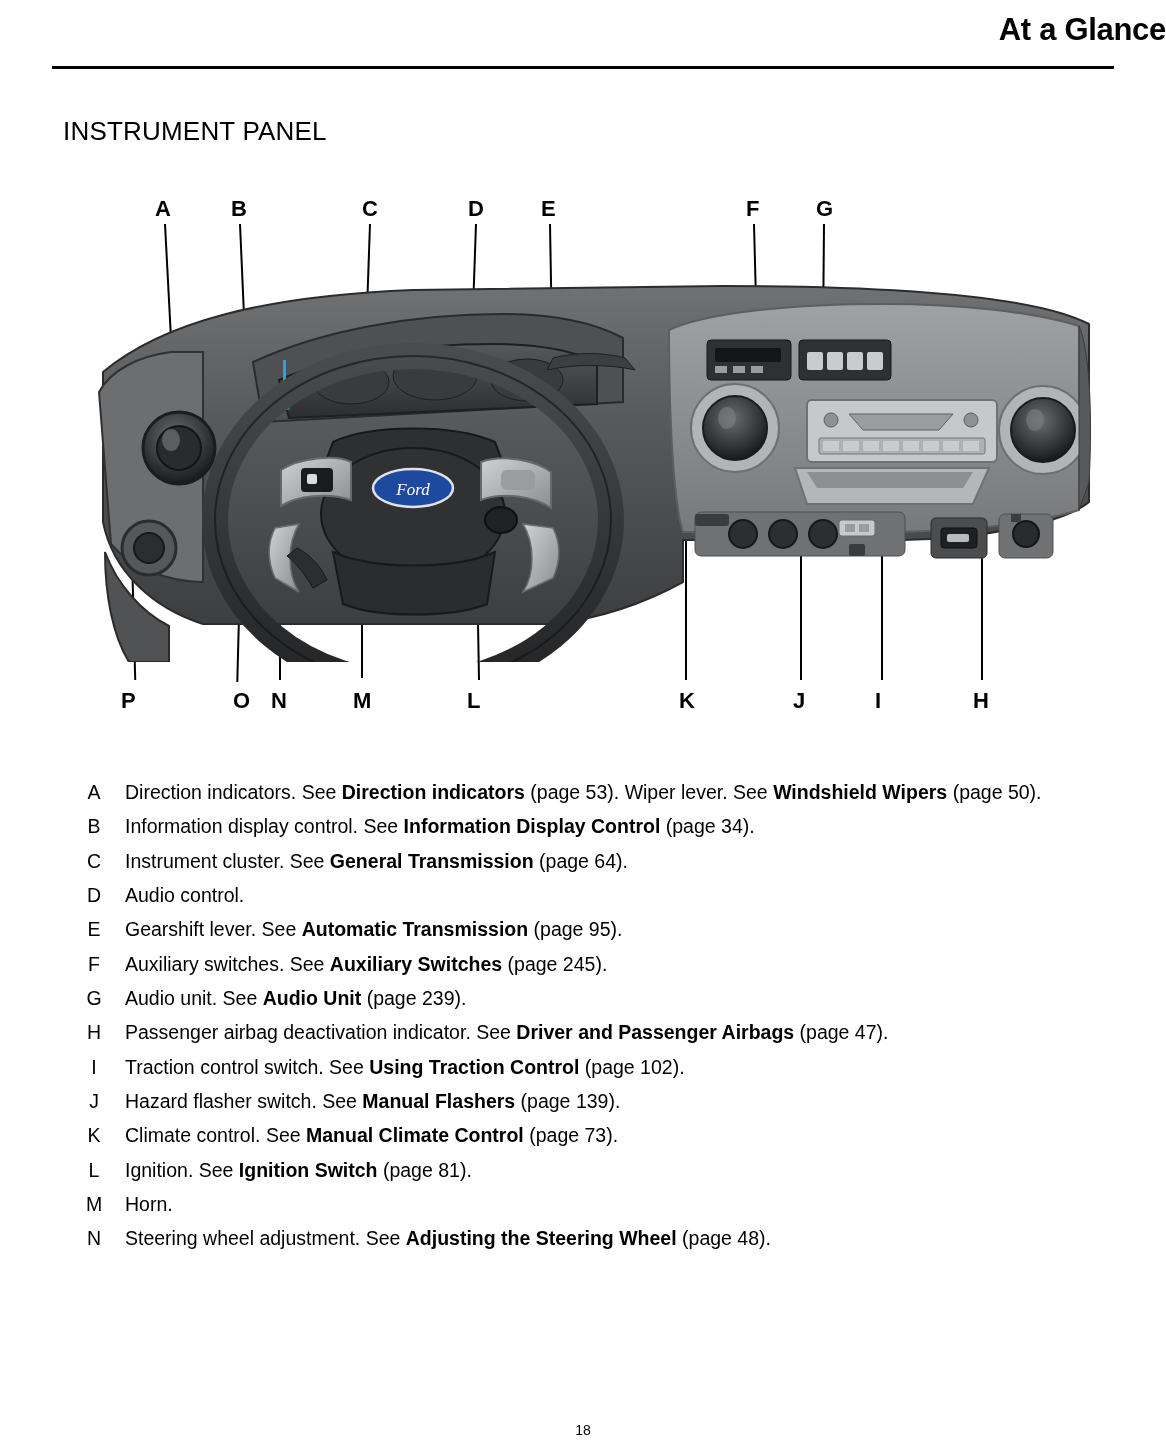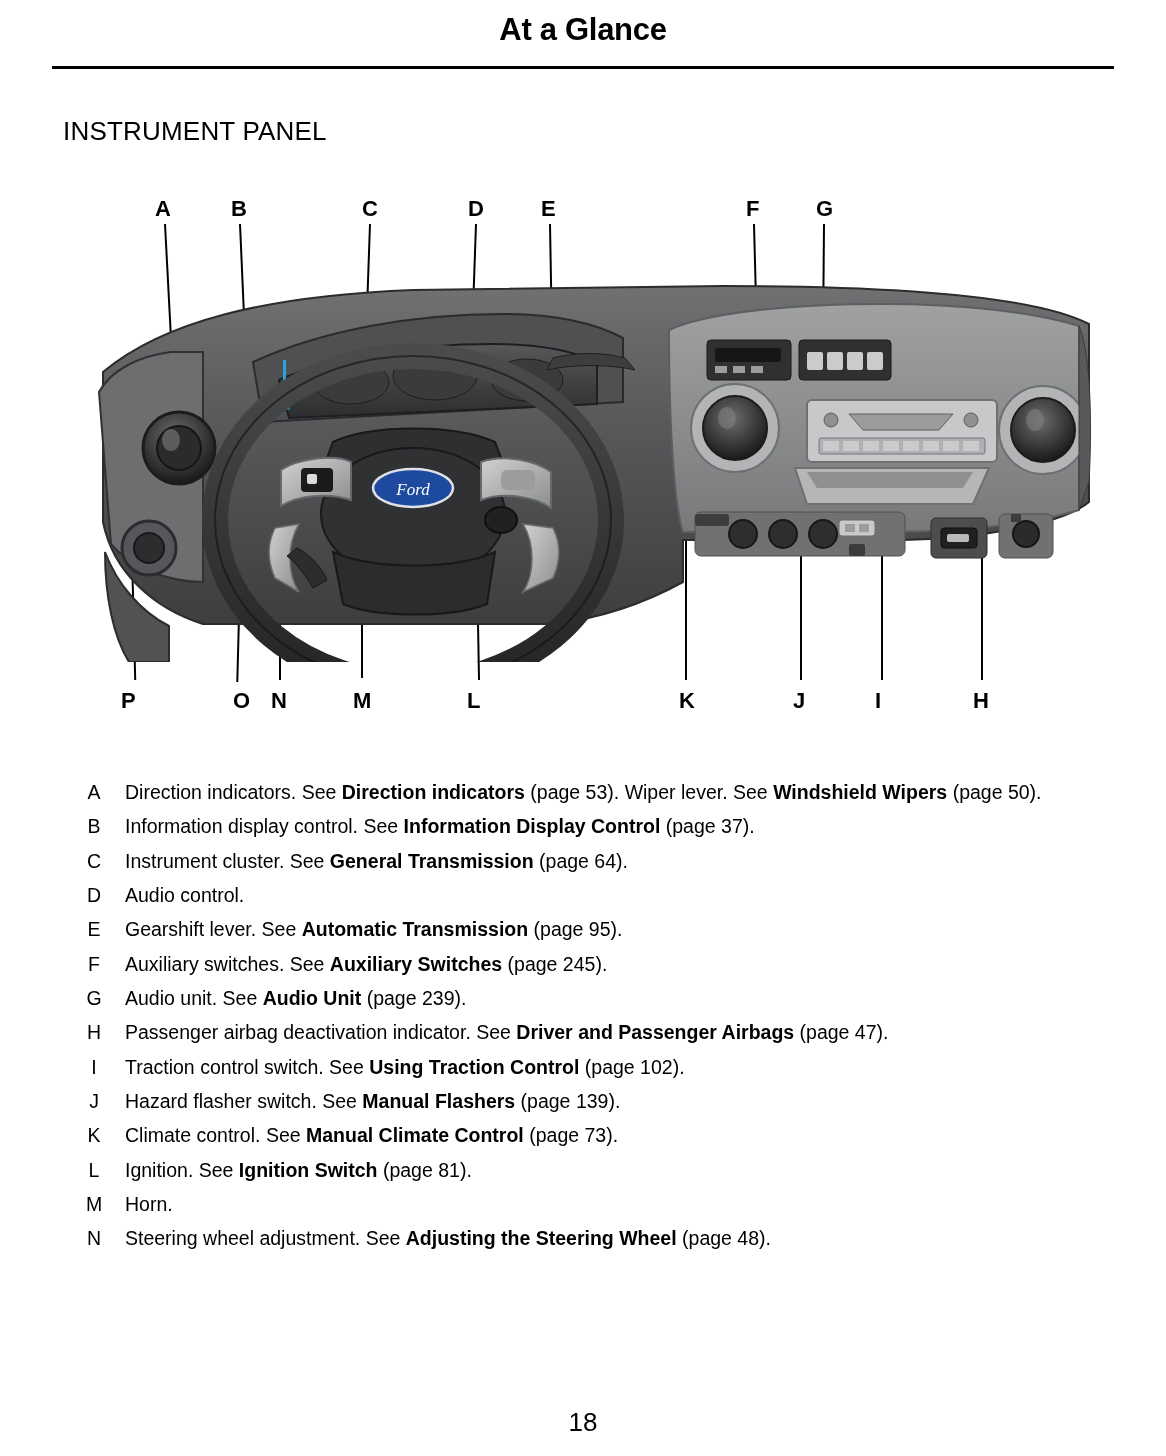--- a/index.html
+++ b/index.html
@@ -26,20 +26,21 @@
     position: absolute;
     top: 12px;
     left: 0;
     width: 1166px;
     text-align: center;
   }
   .header-title {
     font-size: 31px;
     font-weight: bold;
     letter-spacing: -0.3px;
+    text-align: right;
   }
   .header-rule {
     position: absolute;
     top: 66px;
     left: 52px;
     width: 1062px;
     height: 3px;
     background: #000;
   }
   
@@ -119,21 +120,21 @@
   .legend-text b {
     font-weight: bold;
   }
   
   .footer {
     position: absolute;
     bottom: 18px;
     left: 0;
     width: 1166px;
     text-align: center;
-    font-size: 26px;
+    font-size: 14px;
   }
 </style>
 </head>
 <body>
 
 <div class="page">
 
   <div class="header">
     <div class="header-title">At a Glance</div>
   </div>
@@ -349,21 +350,21 @@
     </div>
   </div>
 
   <div class="legend">
     <div class="legend-row">
       <div class="legend-letter">A</div>
       <div class="legend-text"><span>Direction indicators.  See </span><b>Direction indicators</b><span> (page 53).  Wiper lever.  See </span><b>Windshield Wipers</b><span> (page 50).</span></div>
     </div>
     <div class="legend-row">
       <div class="legend-letter">B</div>
-      <div class="legend-text"><span>Information display control.  See </span><b>Information Display Control</b><span> (page 37).</span></div>
+      <div class="legend-text"><span>Information display control.  See </span><b>Information Display Control</b><span> (page 34).</span></div>
     </div>
     <div class="legend-row">
       <div class="legend-letter">C</div>
       <div class="legend-text"><span>Instrument cluster. See </span><b>General Transmission</b><span> (page 64).</span></div>
     </div>
     <div class="legend-row">
       <div class="legend-letter">D</div>
       <div class="legend-text"><span>Audio control.</span></div>
     </div>
     <div class="legend-row">

